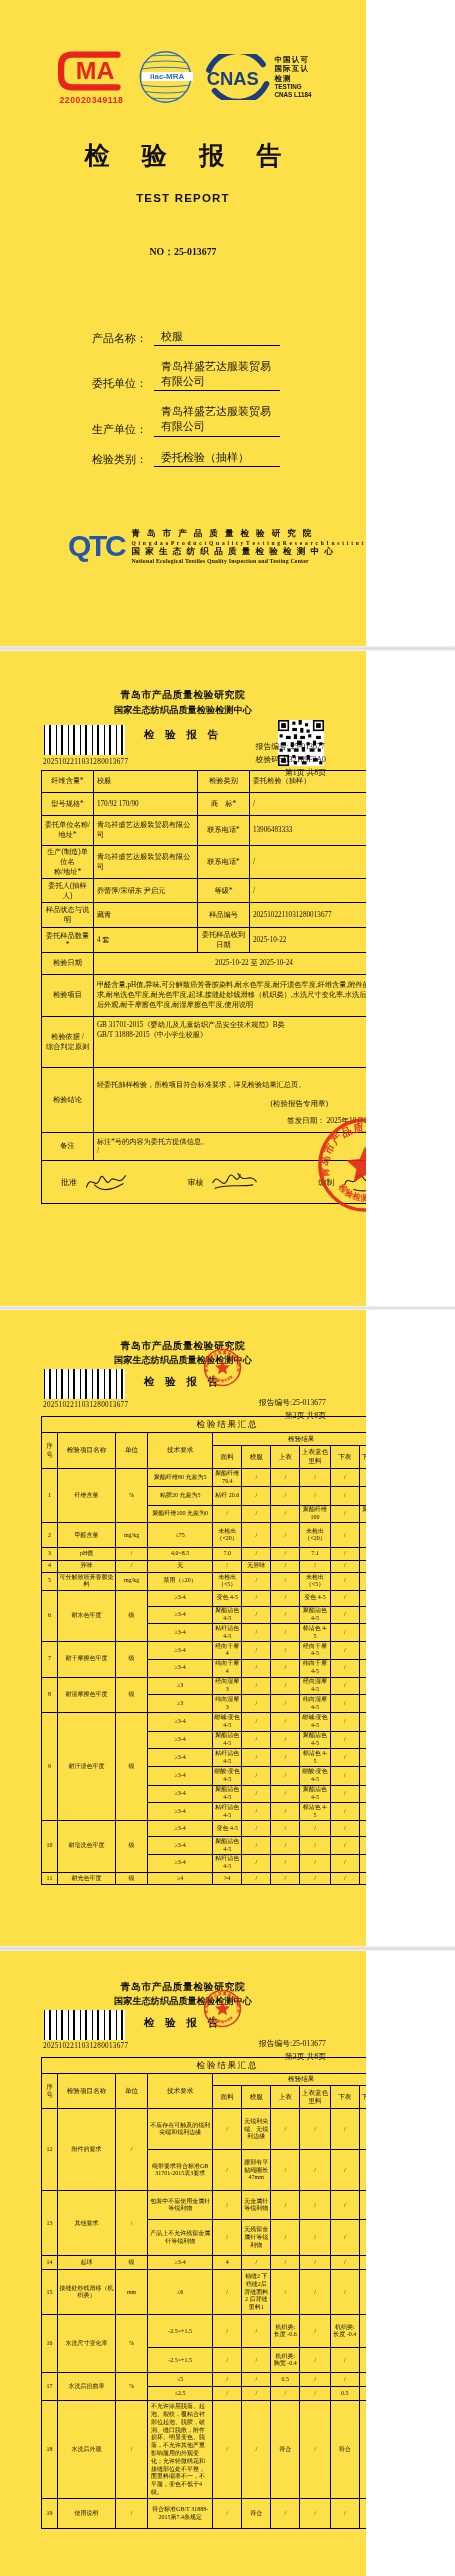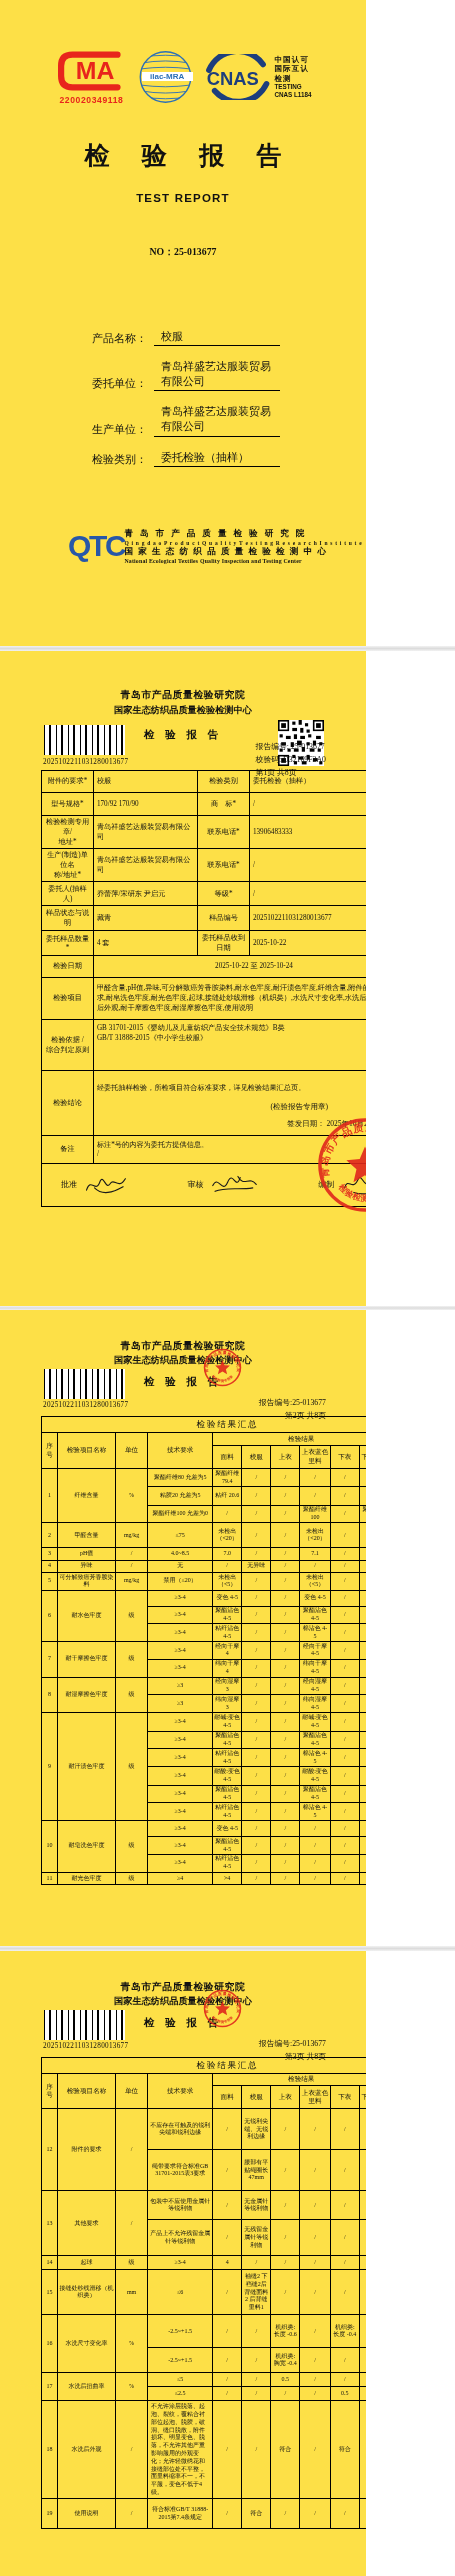--- a/index.html
+++ b/index.html
@@ -22,36 +22,36 @@
   .cnas{display:flex;align-items:center;gap:4.6px}
   .cnas-side{font-family:var(--sans);font-weight:bold;color:#111;font-size:6.3px;line-height:1.25}
   .cnas-side .cn{font-size:7.5px;letter-spacing:1.2px}
   .p1-title{position:absolute;top:139px;width:100%;text-align:center;font-family:var(--sans);font-weight:bold;font-size:25px;letter-spacing:12.7px;text-indent:12.7px}
   .p1-sub{position:absolute;top:192px;width:100%;text-align:center;font-family:var(--sans);font-weight:bold;font-size:11.5px;letter-spacing:1.2px}
   .p1-no{position:absolute;top:246px;width:100%;text-align:center;font-family:var(--serif);font-weight:bold;font-size:9.8px}
   .fields{position:absolute;top:329px;left:92px;right:86px}
   .field{margin-bottom:13px;display:flex;align-items:flex-end}
   .f-label{font-size:11px;flex:0 0 62px}
   .f-value{font-size:11px;border-bottom:1.2px solid #000;flex:1;padding:0 0 1.2px 7px;min-height:15px}
-  .qtc{position:absolute;top:528px;left:68px;display:flex;align-items:center;}
+  .qtc{position:absolute;top:528px;left:68px;display:flex;align-items:center;gap:7px}
   .qtc-letters{font-family:var(--sans);font-weight:bold;font-size:30px;color:#2757a8;letter-spacing:-2.3px}
   .qtc-lines{width:248px}
   .qtc-lines .l1{font-family:var(--sans);font-weight:bold;font-size:8.6px;letter-spacing:2.3px;white-space:nowrap}
   .qtc-lines .l2{font-family:var(--serif);font-weight:bold;font-size:5.5px;letter-spacing:0.7px;white-space:nowrap}
   .qtc-lines .l3{font-family:var(--sans);font-weight:bold;font-size:8.6px;letter-spacing:1.4px;white-space:nowrap}
   .qtc-lines .l4{font-family:var(--serif);font-weight:bold;font-size:5.8px;letter-spacing:0.2px;white-space:nowrap}
   
   .p2{height:655px}.p3{height:636px}.p4{height:625px}
   .inst1{position:absolute;width:100%;text-align:center;font-family:var(--sans);font-weight:bold;font-size:9.8px;letter-spacing:0.6px}
   .inst2{position:absolute;width:100%;text-align:center;font-family:var(--sans);font-weight:bold;font-size:9.2px}
   .rpt-title{position:absolute;width:100%;text-align:center;font-family:var(--sans);font-weight:bold;font-size:10.4px;letter-spacing:4px}
   .barcode{position:absolute;left:44px;width:81px;height:30px;background-color:#fff;background-image:repeating-linear-gradient(90deg,#000 0 1.2px,transparent 1.2px 2.9px,#000 2.9px 3.5px,transparent 3.5px 5.2px,#000 5.2px 7.5px,transparent 7.5px 8.6px,#000 8.6px 9.2px,transparent 9.2px 12px)}
   .barcode-no{position:absolute;left:43px;font-size:7.2px;letter-spacing:0.3px;font-family:var(--serif)}
   .hdr-info{position:absolute;right:40px;font-size:7.8px;line-height:1.7;text-align:left}
-  .hdr-info .pg{text-align:left}
+  .hdr-info .pg{text-align:right}
   .hdr-info-r{position:absolute;right:40px;font-size:7.8px;line-height:1.7;text-align:right}
   .qr{position:absolute}
   
   .info-table{position:absolute;left:41px;top:119px;width:373px;border-collapse:collapse;table-layout:fixed}
   .info-table td{border:1.2px solid #000;font-size:7.2px;padding:1.2px 2.9px;white-space:pre-line;word-wrap:break-word}
   .info-table td.lbl{text-align:center}
   .info-table td.val{text-align:left}
   .info-table td.ctr{text-align:center}
   .info-table td.top{vertical-align:top;padding-top:3.5px}
   td.concl{position:relative;vertical-align:top;padding-top:4.6px}
@@ -224,33 +224,33 @@
       <colgroup>
           <col style="width:52px">
           <col style="width:64px">
           <col style="width:40px">
           <col style="width:52px">
           <col style="width:37px">
           <col style="width:128px">
         </colgroup>
       <tbody>
           <tr style="height:22.5px">
-        <td class="lbl">附件的要求*</td>
+        <td class="lbl">纤维含量*</td>
         <td class="val" colspan="2">校服</td>
         <td class="lbl">检验类别</td>
         <td class="val" colspan="2">委托检验（抽样）</td>
       </tr>
       <tr style="height:22.5px">
         <td class="lbl">型号规格*</td>
         <td class="val" colspan="2">170/92 170/90</td>
         <td class="lbl">商　标*</td>
         <td class="val" colspan="2">/</td>
       </tr>
       <tr style="height:30.5px">
-        <td class="lbl">检验检测专用章/
+        <td class="lbl">委托单位名称/
 地址*</td>
         <td class="val" colspan="2">青岛祥盛艺达服装贸易有限公司</td>
         <td class="lbl">联系电话*</td>
         <td class="val" colspan="2">13906483333</td>
       </tr>
       <tr style="height:31px">
         <td class="lbl">生产(制造)单位名
 称/地址*</td>
         <td class="val" colspan="2">青岛祥盛艺达服装贸易有限公司</td>
         <td class="lbl">联系电话*</td>

